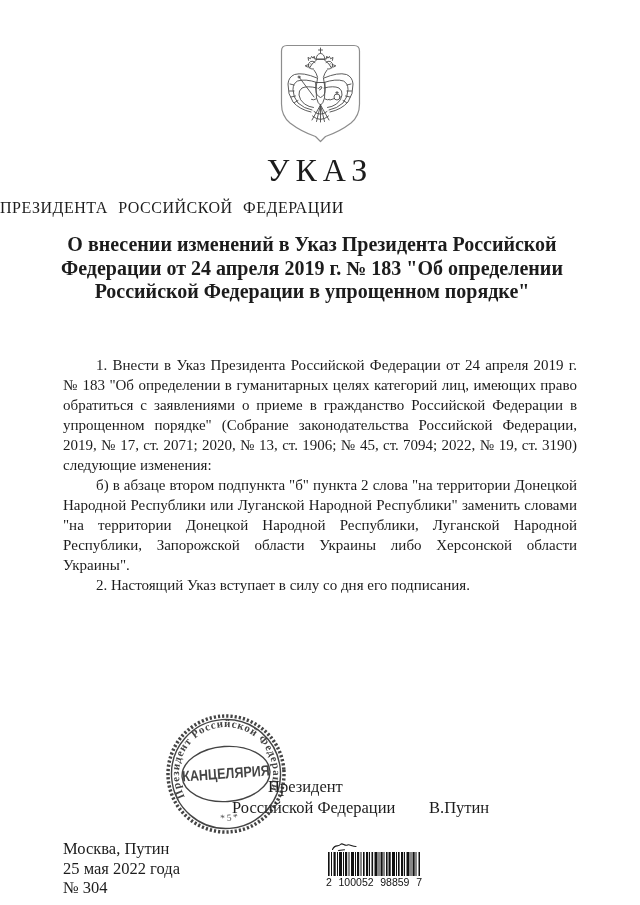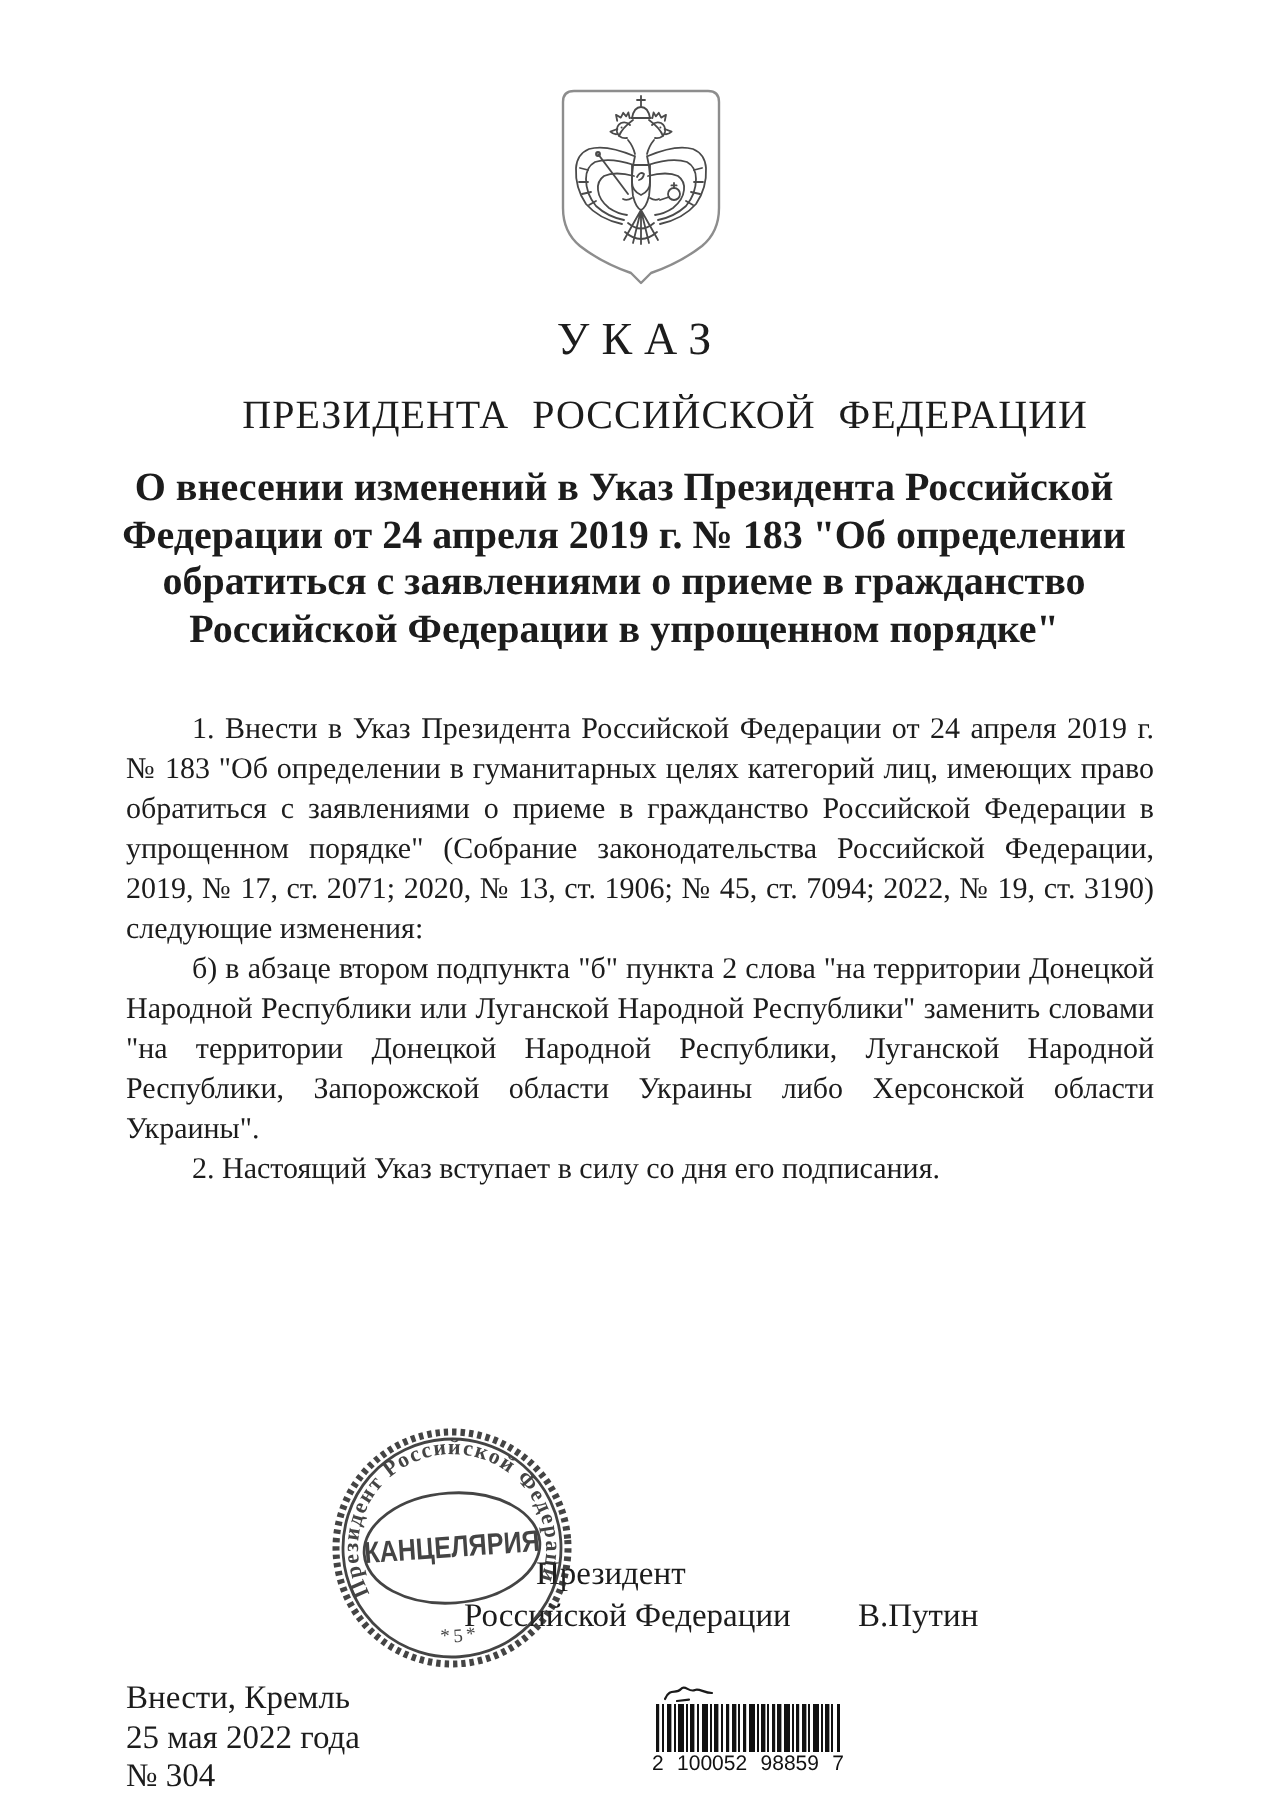--- a/index.html
+++ b/index.html
@@ -5,25 +5,25 @@
   html,body{margin:0;padding:0;background:#e8e8e8;}
   .page{
     position:relative;width:640px;height:905px;margin:0 auto;
     background:#ffffff;overflow:hidden;
     font-family:"Liberation Serif","DejaVu Serif",serif;
     color:#1c1c1c;
   }
   .emblem{position:absolute;left:280px;top:44px;width:81px;height:99px;}
   .kind{
     position:absolute;left:0;top:152px;width:640px;text-align:center;
-    font-size:23px;line-height:36px;letter-spacing:6px;font-weight:normal;
+    font-size:32px;line-height:36px;letter-spacing:6px;font-weight:normal;
   }
   .issuer{
-    position:absolute;left:0;top:197px;width:544px;text-align:right;
-    font-size:20px;line-height:22px;letter-spacing:0.5px;word-spacing:6px;
+    position:absolute;left:0;top:197px;width:544px;text-align:left;
+    font-size:16px;line-height:22px;letter-spacing:0.5px;word-spacing:6px;
   }
   .subject{
     position:absolute;left:0;top:233px;width:624px;text-align:center;
     font-weight:bold;font-size:20px;line-height:23.5px;
   }
   .body-text{
     position:absolute;left:63px;top:355px;width:514px;
     font-size:15px;line-height:20px;text-align:justify;
   }
   .body-text p{margin:0;text-indent:33px;}
@@ -83,21 +83,20 @@
       <path d="M36,55 q-2.5,1.5 -4.5,0.5 M45,55 q2.5,1.5 4.5,0.5"></path>
     </g>
   </svg>
 
   <div class="kind">УКАЗ</div>
   <div class="issuer">ПРЕЗИДЕНТА РОССИЙСКОЙ ФЕДЕРАЦИИ</div>
 
   <div class="subject">
     <div>О внесении изменений в Указ Президента Российской</div>
     <div>Федерации от 24 апреля 2019 г. № 183 "Об определении</div>
-    <div>обратиться с заявлениями о приеме в гражданство</div>
     <div>Российской Федерации в упрощенном порядке"</div>
   </div>
 
   <div class="body-text">
     <p>1. Внести в Указ Президента Российской Федерации от 24 апреля 2019 г. № 183 "Об определении в гуманитарных целях категорий лиц, имеющих право обратиться с заявлениями о приеме в гражданство Российской Федерации в упрощенном порядке" (Собрание законодательства Российской Федерации, 2019, № 17, ст. 2071; 2020, № 13, ст. 1906; № 45, ст. 7094; 2022, № 19, ст. 3190) следующие изменения:</p>
     <p>б) в абзаце втором подпункта "б" пункта 2 слова "на территории Донецкой Народной Республики или Луганской Народной Республики" заменить словами "на территории Донецкой Народной Республики, Луганской Народной Республики, Запорожской области Украины либо Херсонской области Украины".</p>
     <p>2. Настоящий Указ вступает в силу со дня его подписания.</p>
   </div>
 
   <div class="sig sig-l1">Президент</div>
@@ -117,21 +116,21 @@
         <textPath href="#ringpath">Президент Российской Федерации</textPath>
       </text>
       <text fill="#2b2b2b" stroke="none" font-family="Liberation Serif, DejaVu Serif, serif" font-size="9.5" text-anchor="middle">
         <textPath href="#botpath" startOffset="50%">* 5 *</textPath>
       </text>
       <text fill="#2b2b2b" stroke="none" font-family="Liberation Sans, DejaVu Sans, sans-serif" font-size="15" font-weight="bold" text-anchor="middle" transform="translate(62,66.5) scale(0.84,1)" x="0" y="0">КАНЦЕЛЯРИЯ</text>
     </g>
   </svg>
 
   <div class="footer">
-    <div>Внести, Кремль</div>
+    <div>Москва, Путин</div>
     <div>25 мая 2022 года</div>
     <div>№ 304</div>
   </div>
 
   <svg class="scribble" viewBox="0 0 28 12">
     <path d="M1.5,9.5 C4,3.5 7,7.5 9.5,4.5 C11.5,2 13.5,6.5 16.5,5 C18.5,4 21,6.5 25,6.5 M7.5,10.5 L13.5,9.8" stroke="#1a1a1a" stroke-width="1.1" fill="none" stroke-linecap="round"></path>
   </svg>
 
   <svg class="barcode" viewBox="0 0 92 24" preserveAspectRatio="none">
     <g fill="#111">

